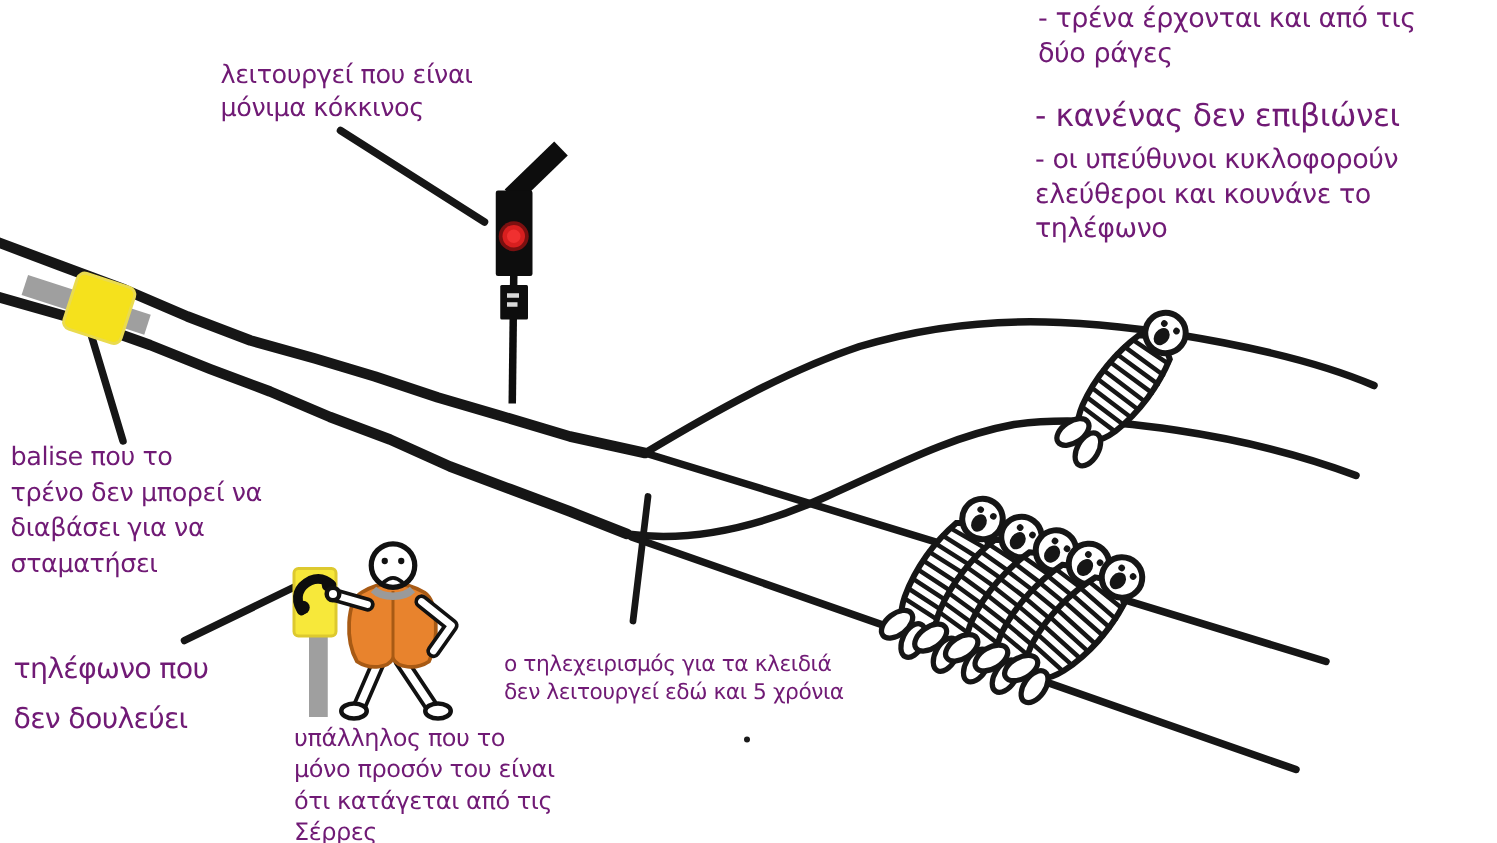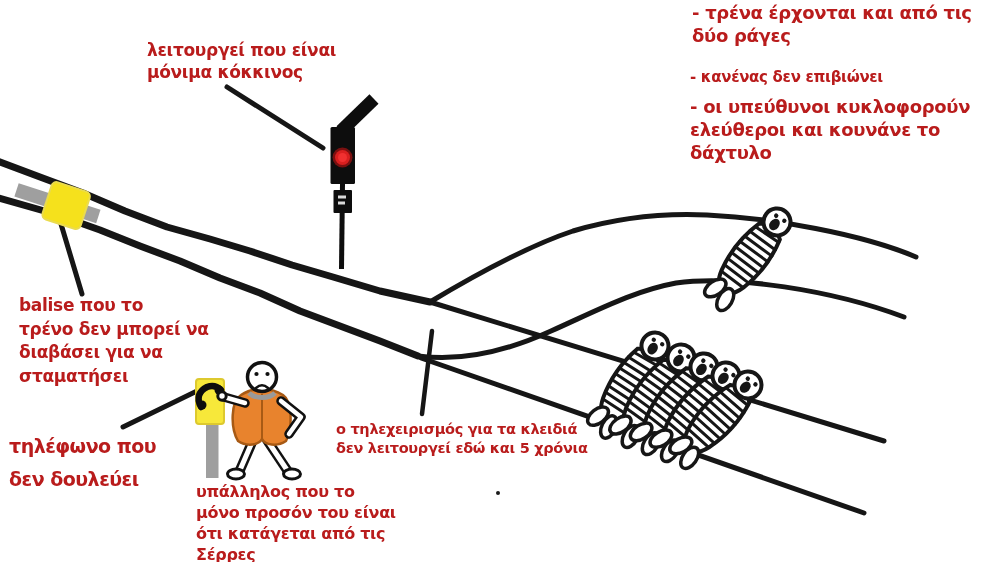--- a/index.html
+++ b/index.html
@@ -2,31 +2,31 @@
 <html><head>
 <meta charset="utf-8">
 <style>
   html,body{margin:0;padding:0;background:#ffffff;}
   .stage{
     position:relative;width:998px;height:562px;background:#ffffff;
     overflow:hidden;font-family:"DejaVu Sans","Liberation Sans",sans-serif;
   }
   .stage svg{position:absolute;left:0;top:0;}
   .ann{
-    position:absolute;font-weight:700;color:#b91c1c;
+    position:absolute;font-weight:400;color:#701a75;
     white-space:pre-line;letter-spacing:-0.3px;
   }
   .ann-signal{left:147px;top:40px;font-size:17px;line-height:21.5px;}
   .ann-note1{left:692px;top:1px;font-size:18px;line-height:23px;}
-  .ann-note2{left:690px;top:66px;font-size:15px;line-height:23px;}
+  .ann-note2{left:690px;top:66px;font-size:21px;line-height:23px;}
   .ann-note3{left:690px;top:95px;font-size:18px;line-height:23px;}
-  .ann-balise{left:19px;top:294px;font-size:17px;line-height:23.5px;}
+  .ann-balise{left:7px;top:294px;font-size:17px;line-height:23.5px;}
   .ann-phone{left:9px;top:430px;font-size:19px;line-height:33px;letter-spacing:-0.5px;}
   .ann-employee{left:196px;top:481px;font-size:16px;line-height:21px;}
-  .ann-remote{left:336px;top:420px;font-size:14.5px;line-height:18.5px;}
+  .ann-remote{left:336px;top:434px;font-size:14.5px;line-height:18.5px;}
   .stray-dot{position:absolute;left:496px;top:491px;width:4px;height:4px;border-radius:50%;background:#1a1a1a;}
 </style>
 </head>
 <body>
 
 <div class="stage">
 
   <svg width="998" height="562" viewBox="0 0 998 562">
     <defs>
       <g id="mummy">
@@ -147,21 +147,21 @@
     </g>
   </svg>
 
   <div class="ann ann-signal">λειτουργεί που είναι
 μόνιμα κόκκινος</div>
   <div class="ann ann-note1">- τρένα έρχονται και από τις
  δύο ράγες</div>
   <div class="ann ann-note2">- κανένας δεν επιβιώνει</div>
   <div class="ann ann-note3">- οι υπεύθυνοι κυκλοφορούν
 ελεύθεροι και κουνάνε το
-δάχτυλο</div>
+τηλέφωνο</div>
   <div class="ann ann-balise">balise που το
 τρένο δεν μπορεί να
 διαβάσει για να
 σταματήσει</div>
   <div class="ann ann-phone">τηλέφωνο που
 δεν δουλεύει</div>
   <div class="ann ann-employee">υπάλληλος που το
 μόνο προσόν του είναι
 ότι κατάγεται από τις
 Σέρρες</div>

